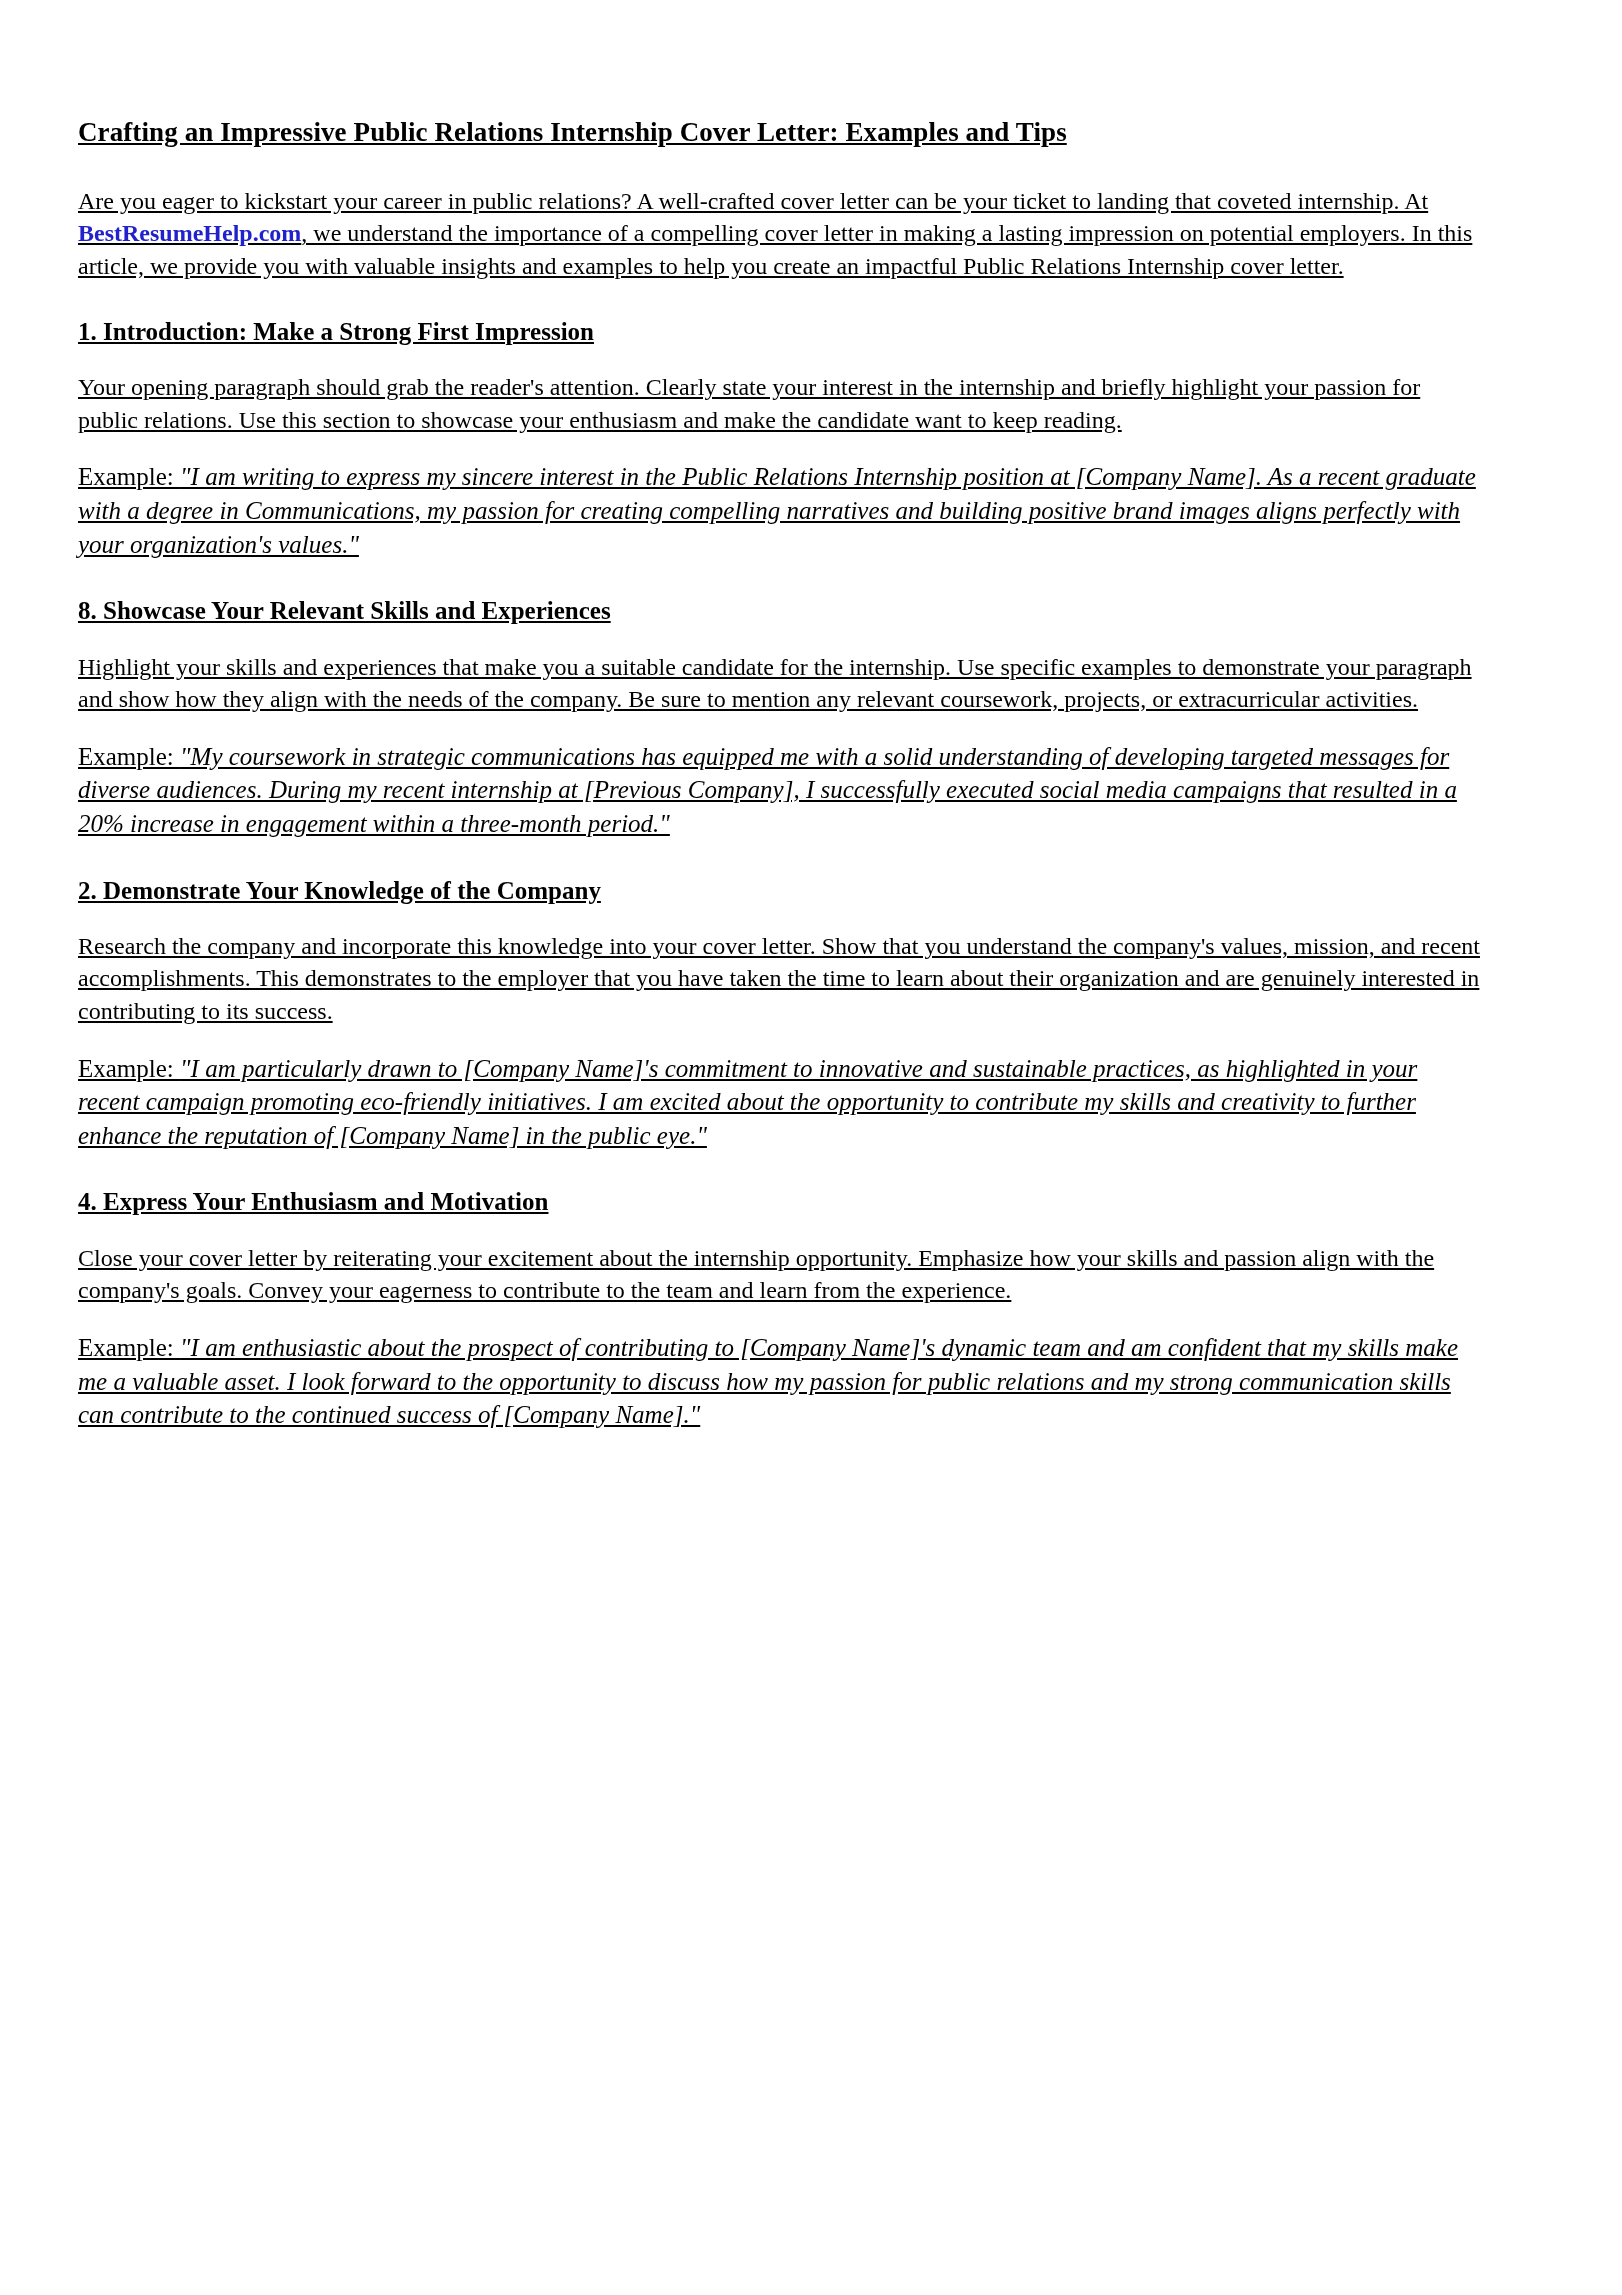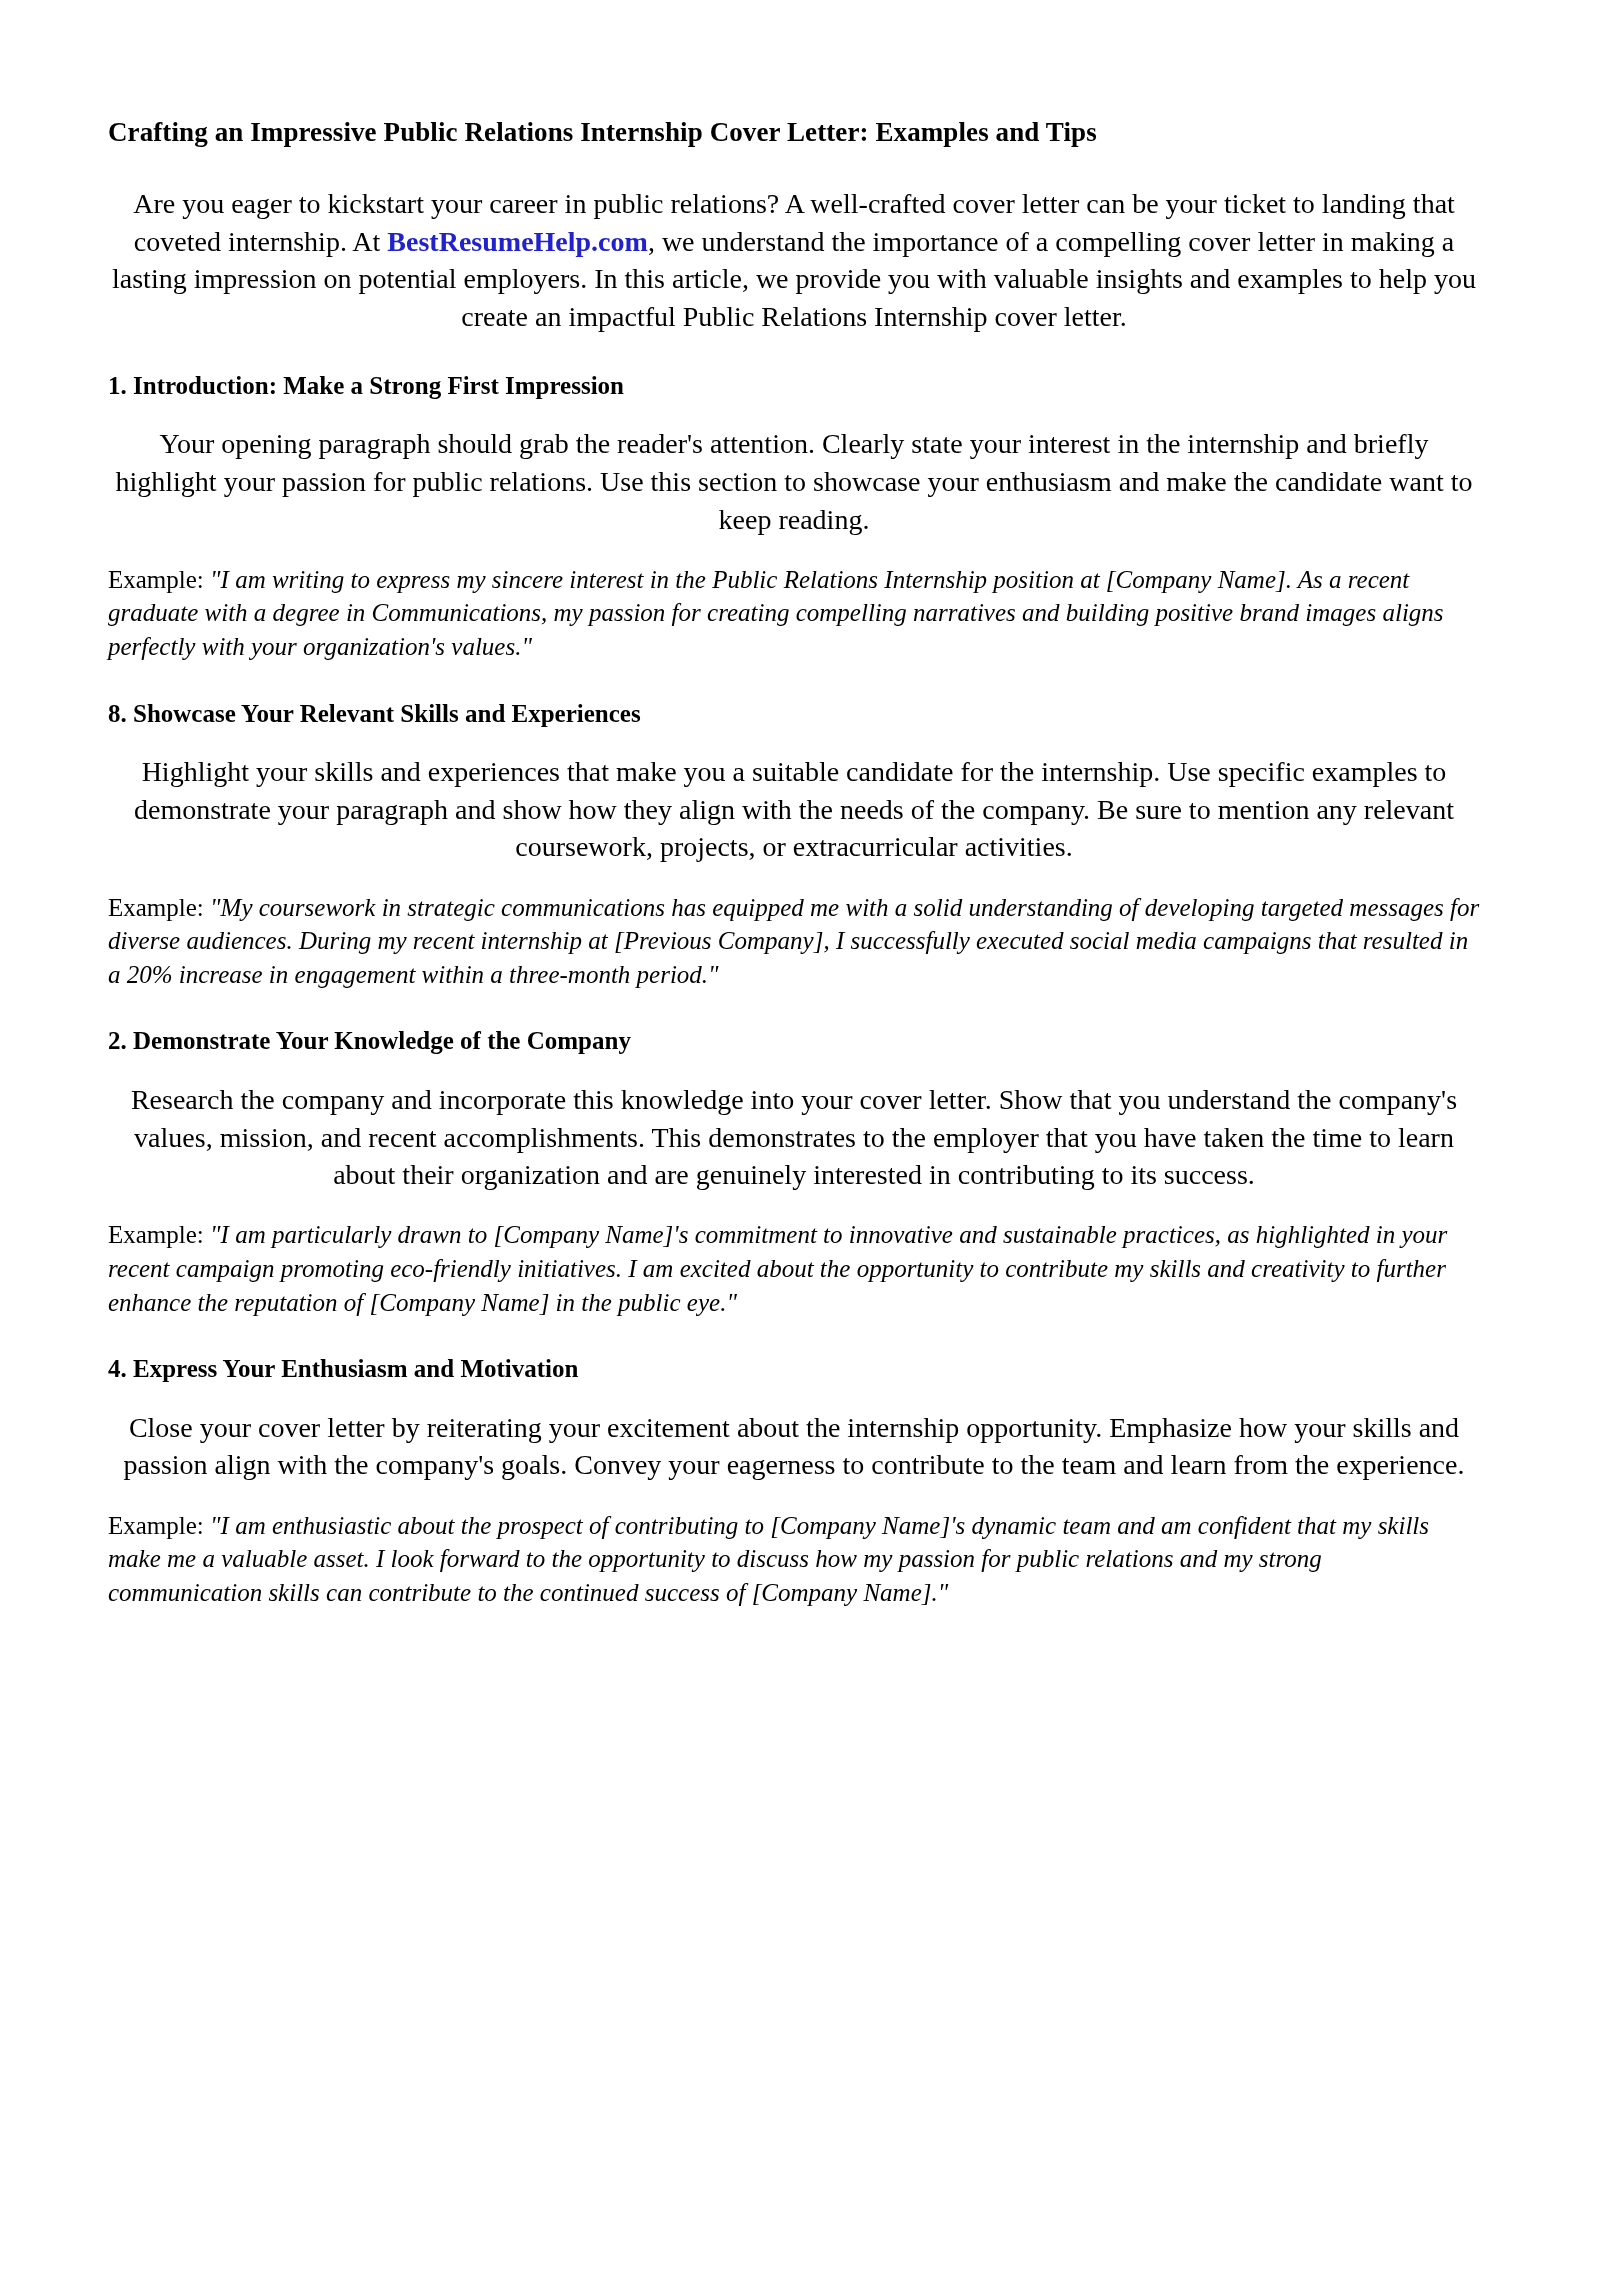--- a/index.html
+++ b/index.html
@@ -13,40 +13,41 @@
     font-family: "Liberation Serif", "DejaVu Serif", serif;
     color: #000000;
     position: relative;
     overflow: hidden;
   }
   .page {
     box-sizing: border-box;
     width: 1622px;
     min-height: 2295px;
     background: #ffffff;
-    padding: 115px 142px 0 108px;
+    padding: 115px 142px 0 78px;
+    text-decoration: underline;
   }
   .doc-title {
     font-size: 27px;
     font-weight: bold;
     line-height: 1.30;
     margin: 0 0 35px 0;
     letter-spacing: 0.1px;
   }
   .section-heading {
     font-size: 25px;
     font-weight: bold;
     line-height: 1.30;
     margin: 34px 0 23px 0;
   }
   p.body-text {
-    font-size: 28px;
+    font-size: 24px;
     line-height: 1.345;
     margin: 0 0 24.5px 0;
-    text-align: center;
+    text-align: left;
   }
   p.example-text {
     font-size: 25px;
     line-height: 1.345;
     margin: 0 0 24.5px 0;
     text-align: left;
   }
   .example-label {
     font-style: normal;
   }

